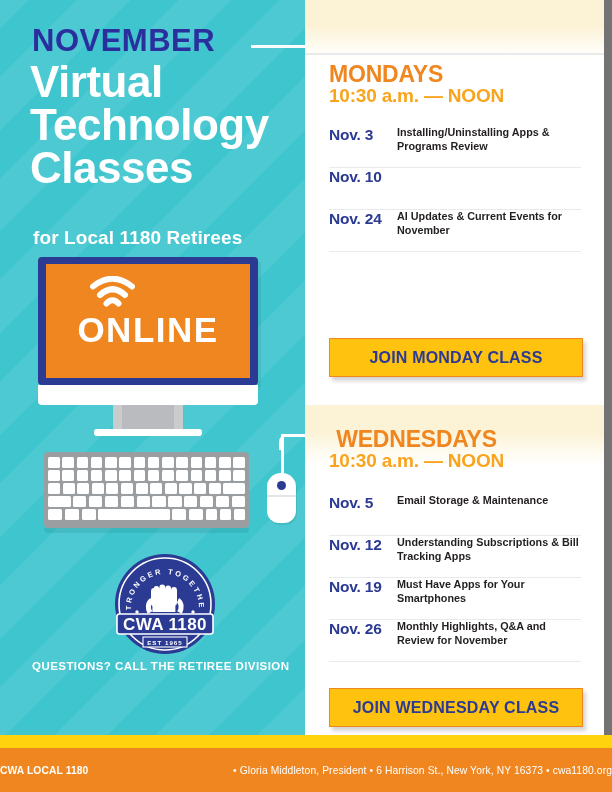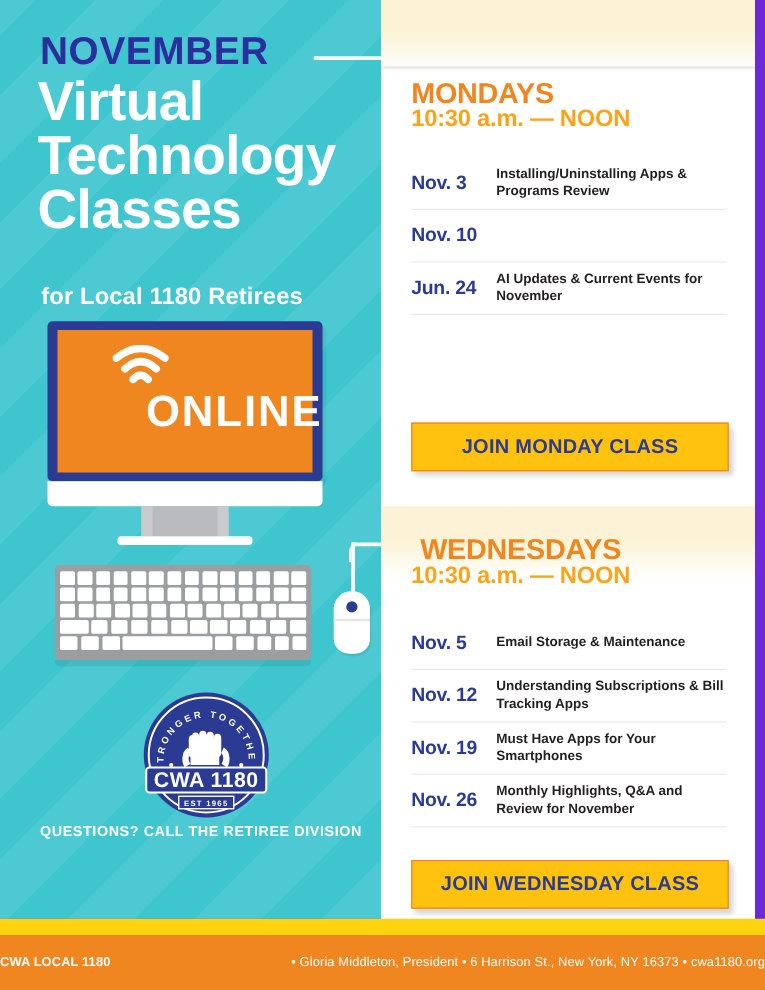--- a/index.html
+++ b/index.html
@@ -3,21 +3,21 @@
 <meta charset="utf-8">
 <style>
   html,body{margin:0;padding:0;}
   body{
     width:612px;height:792px;
     font-family:"Liberation Sans", sans-serif;
     background:#ffffff;
     overflow:hidden;
     position:relative;
   }
-  #flyer{position:absolute;left:0;top:0;width:612px;height:792px;overflow:hidden;background:#6d28d9;}
+  #flyer{position:absolute;left:0;top:0;width:612px;height:792px;overflow:hidden;background:#737373;}
 
   
   .teal-panel{
     position:absolute;left:0;top:0;width:313px;height:735px;
     background:#3ec5ce;
     overflow:hidden;
   }
   .stripes{
     position:absolute;left:-180px;top:-120px;width:700px;height:1000px;
     background:repeating-linear-gradient(
@@ -55,21 +55,21 @@
     background:#2b3a92;border-radius:4px;
     box-shadow:3px 4px 0 rgba(0,0,0,0.06);
   }
   .monitor-screen{
     position:absolute;left:8px;top:7px;width:204px;height:114px;
     background:#f0861f;
   }
   .wifi{position:absolute;left:90px;top:276px;width:45px;height:32px;}
   .online-text{
     position:absolute;left:38px;top:310px;width:220px;
-    text-align:right;color:#ffffff;
+    text-align:center;color:#ffffff;
     font-size:35px;font-weight:bold;letter-spacing:1.5px;
   }
   .monitor-neck-base{
     position:absolute;left:38px;top:385px;width:220px;height:20px;
     background:#ffffff;border-radius:0 0 4px 4px;
   }
   .monitor-neck{
     position:absolute;left:113px;top:405px;width:70px;height:24px;
     background:#c9cbcd;
   }
@@ -151,21 +151,21 @@
   .sec-title{
     position:absolute;left:24px;
     font-size:23px;font-weight:bold;color:#f0861f;letter-spacing:-0.2px;line-height:1.06;
   }
   .sec-time{
     font-size:19px;font-weight:bold;color:#f9a41c;letter-spacing:-0.2px;
   }
 
   .rows{position:absolute;left:24px;width:252px;}
   .row{
-    display:flex;align-items:center;
+    display:flex;
     border-bottom:1.5px solid #e9eaec;
     min-height:41px;
   }
   .row .date{
     width:68px;flex:0 0 68px;
     font-size:15.5px;font-weight:bold;color:#2b3a92;letter-spacing:-0.2px;
   }
   .row .topic{
     flex:1;
     font-size:10.8px;font-weight:bold;color:#231f20;line-height:1.28;
@@ -350,21 +350,21 @@
 
     <div class="rows" style="top:126px;">
       <div class="row">
         <div class="date">Nov. 3</div>
         <div class="topic">Installing/Uninstalling Apps &amp; Programs Review</div>
       </div>
       <div class="row">
         <div class="date">Nov. 10</div>
       </div>
       <div class="row">
-        <div class="date">Jun. 24</div>
+        <div class="date">Nov. 24</div>
         <div class="topic">AI Updates &amp; Current Events for November</div>
       </div>
     </div>
 
     <div class="btn" style="top:338px;">JOIN MONDAY CLASS</div>
 
     <div class="sec-title" style="top:427px;text-align:center;">
       <div>WEDNESDAYS</div>
       <div class="sec-time">10:30 a.m. — NOON</div>
     </div>

